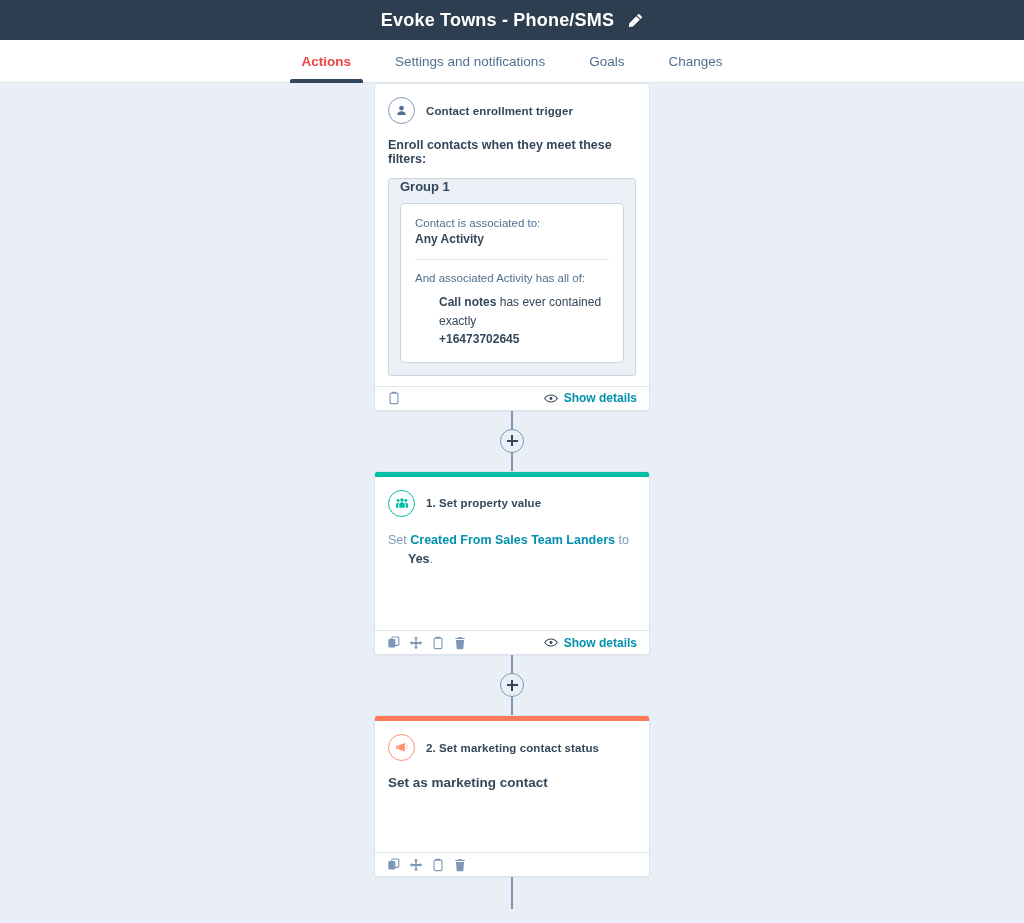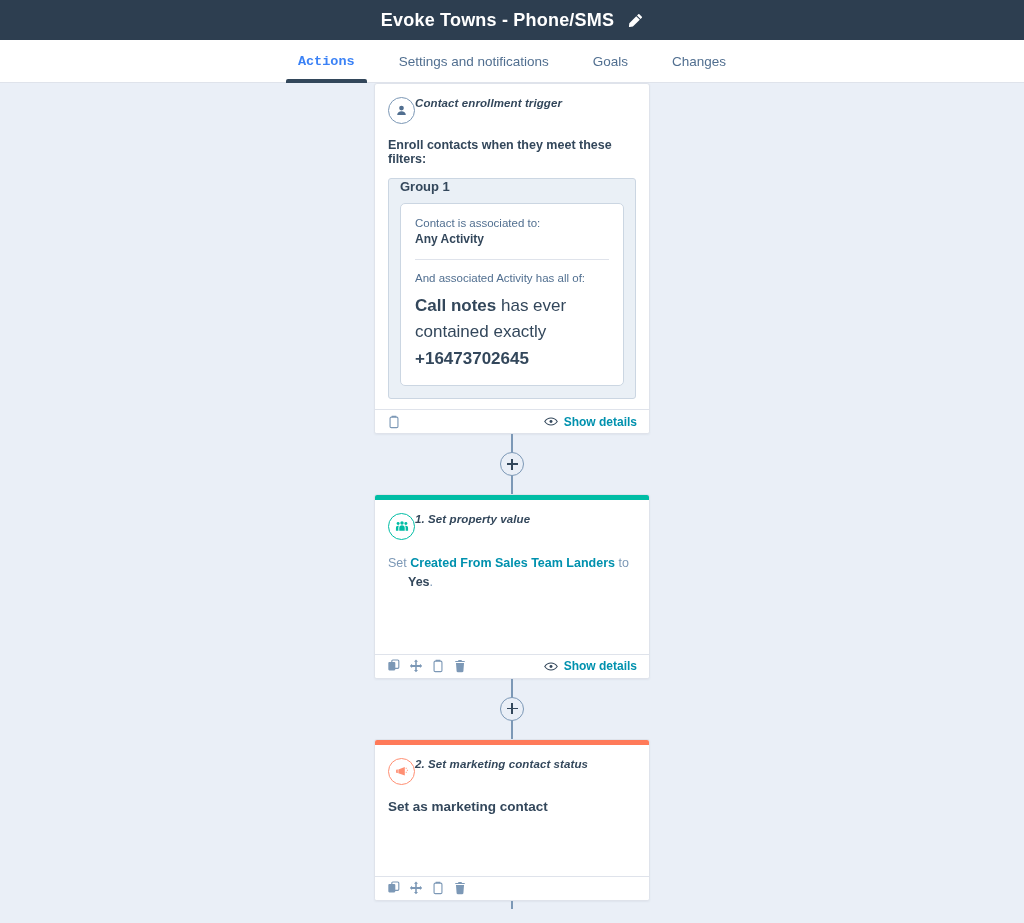--- a/index.html
+++ b/index.html
@@ -51,23 +51,22 @@
     display: flex;
     align-items: center;
     padding: 0 22px;
     font-size: 13.5px;
     color: #516f90;
     cursor: pointer;
     position: relative;
     white-space: nowrap;
   }
   .tab.active {
-    color: #3b82f6;
-    font-weight: bold;
-    font-family: Liberation Mono, monospace;
+    color: #ef4444;
+    font-weight: bold;
   }
   .tab.active::after {
     content: "";
     position: absolute;
     left: 10px;
     right: 10px;
     bottom: -1px;
     height: 4px;
     background: #33475b;
     border-radius: 2px 2px 0 0;
@@ -93,23 +92,23 @@
     background: #ffffff;
     border: 1px solid #dfe3eb;
     border-radius: 3px;
     box-shadow: 0 1px 2px rgba(45,62,80,.06);
     overflow: hidden;
   }
   .card-accent { height: 5px; width: 100%; }
 
   .card-head {
     display: flex;
-    align-items: flex-start;
+    align-items: center;
+    gap: 11px;
     padding: 13px 13px 0 13px;
-    font-style: italic;
   }
   .card-title {
     font-size: 11.5px;
     font-weight: bold;
     color: #33475b;
     letter-spacing: .1px;
   }
 
   .avatar-circle {
     width: 27px;
@@ -163,23 +162,24 @@
     font-size: 12px;
     font-weight: bold;
     color: #33475b;
   }
   .criteria-divider {
     height: 1px;
     background: #dfe3eb;
     margin: 13px 0 12px 0;
   }
   .criteria-text {
-    font-size: 17px;
+    font-size: 12px;
     color: #33475b;
     line-height: 1.55;
+    margin-left: 24px;
   }
   .criteria-text b { font-weight: bold; }
 
   
   .action-text {
     font-size: 12.5px;
     color: #7c98b6;
     line-height: 1.5;
   }
   .action-text .prop { color: #0091ae; font-weight: bold; }

